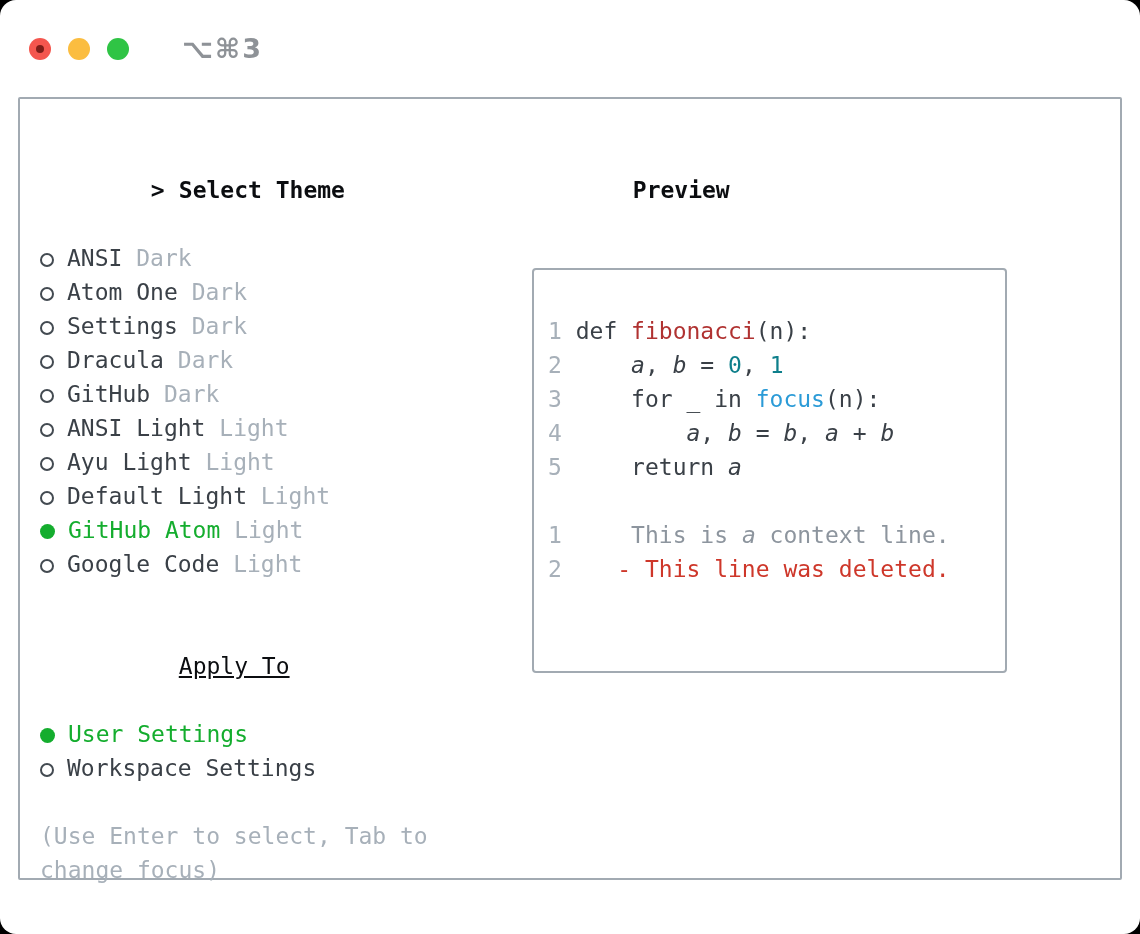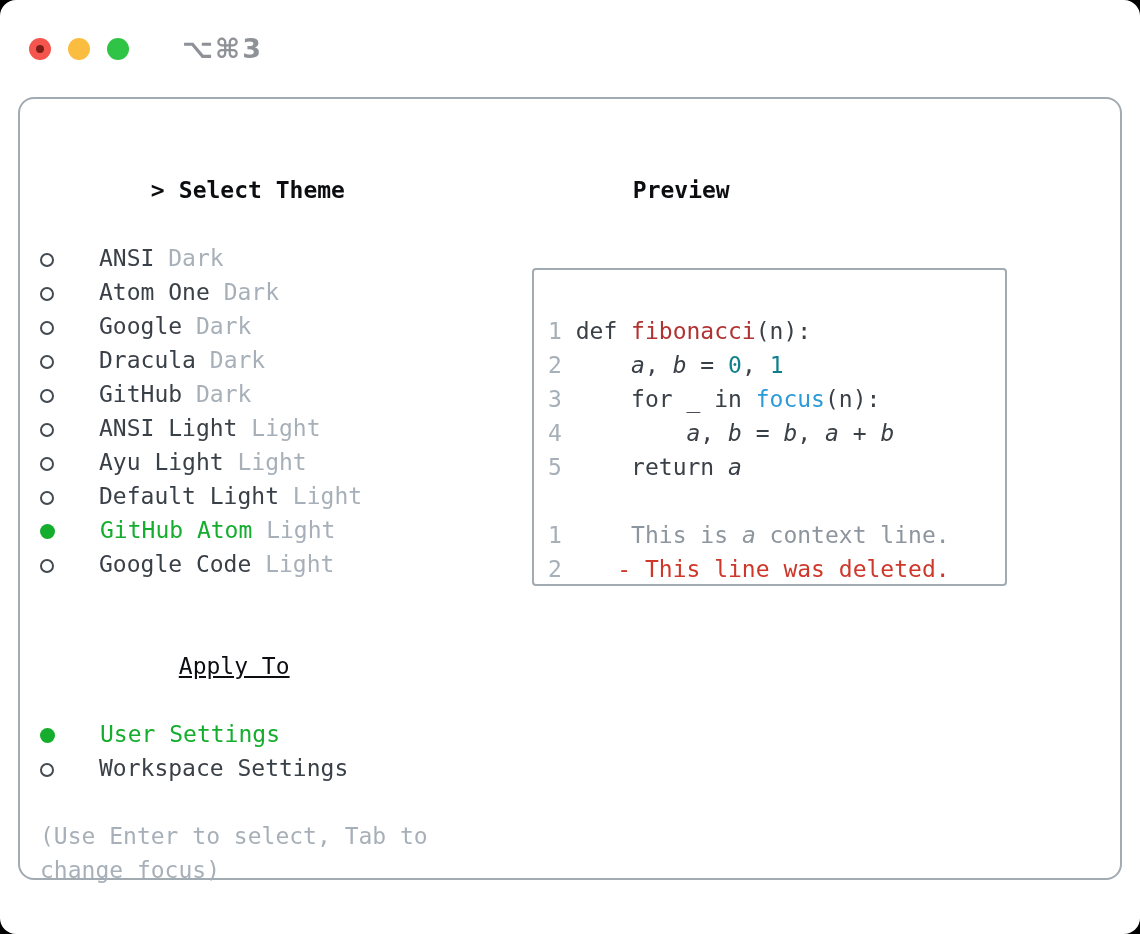--- a/index.html
+++ b/index.html
@@ -30,21 +30,21 @@
   .win-title{
     margin-left:36px;
     font-size:27px;font-weight:600;letter-spacing:2px;
     color:var(--c-title_gray);
   }
   
   .panel{
     margin:0 18px;
     height:783px;
     border:2px solid var(--c-border);
-    border-radius:16px;
+    border-radius:2px;
     box-sizing:border-box;
     display:flex;
     padding:40px 0 0 20px;
     font-size:23px;line-height:34px;
     color:var(--c-fg);
   }
   .left-col{flex:0 0 462px;}
   .right-col{flex:1 1 auto;}
   .row{white-space:pre;}
   .prefix{
@@ -54,34 +54,34 @@
   .h{font-weight:700;color:var(--c-heading);}
   .h2{font-weight:400;color:var(--c-heading);text-decoration:underline;}
   .bullet{
     display:inline-block;width:15px;height:15px;
     margin-right:13px;
     box-sizing:border-box;
     position:relative;top:1px;
   }
   .bullet.ring{border:2px solid var(--c-ring);border-radius:50%;width:14px;height:14px;}
   .bullet.filled{background:var(--c-green);border-radius:50%;}
-  .tname{color:var(--c-fg);margin-left:32px;}
+  .tname{color:var(--c-fg);}
   .row.selected .tname{color:var(--c-green);}
   .tvariant{color:var(--c-muted);}
   .spacer{height:34px;}
   .hint{
     color:var(--c-muted);
     width:440px;
     white-space:normal;
   }
   
   .preview-header{margin-left:20px;}
   .preview-box{
     margin-left:30px;margin-top:27px;
-    width:475px;height:318px;
+    width:475px;height:405px;
     box-sizing:border-box;
     border:2px solid var(--c-border);
     border-radius:4px;
     padding:44px 10px 0 14px;
     overflow:hidden;
   }
   .pline{white-space:pre;}
   .lno{display:inline-block;min-width:14px;color:var(--c-muted);}
   .lct{white-space:pre;}
   .it{font-style:italic;}
@@ -110,21 +110,21 @@
   <div class="panel">
 
     <div class="left-col">
       <div class="row">
         <span class="prefix">&gt;</span><span class="h">Select Theme</span>
       </div>
 
       <div>
           <div class="row"><span class="bullet ring"></span><span class="tname">ANSI</span><span class="tvariant"> Dark</span></div>
           <div class="row"><span class="bullet ring"></span><span class="tname">Atom One</span><span class="tvariant"> Dark</span></div>
-          <div class="row"><span class="bullet ring"></span><span class="tname">Google</span><span class="tvariant"> Dark</span></div>
+          <div class="row"><span class="bullet ring"></span><span class="tname">Settings</span><span class="tvariant"> Dark</span></div>
           <div class="row"><span class="bullet ring"></span><span class="tname">Dracula</span><span class="tvariant"> Dark</span></div>
           <div class="row"><span class="bullet ring"></span><span class="tname">GitHub</span><span class="tvariant"> Dark</span></div>
           <div class="row"><span class="bullet ring"></span><span class="tname">ANSI Light</span><span class="tvariant"> Light</span></div>
           <div class="row"><span class="bullet ring"></span><span class="tname">Ayu Light</span><span class="tvariant"> Light</span></div>
           <div class="row"><span class="bullet ring"></span><span class="tname">Default Light</span><span class="tvariant"> Light</span></div>
           <div class="row selected"><span class="bullet filled"></span><span class="tname">GitHub Atom</span><span class="tvariant"> Light</span></div>
           <div class="row"><span class="bullet ring"></span><span class="tname">Google Code</span><span class="tvariant"> Light</span></div>
         </div>
 
       <div class="spacer"></div>

